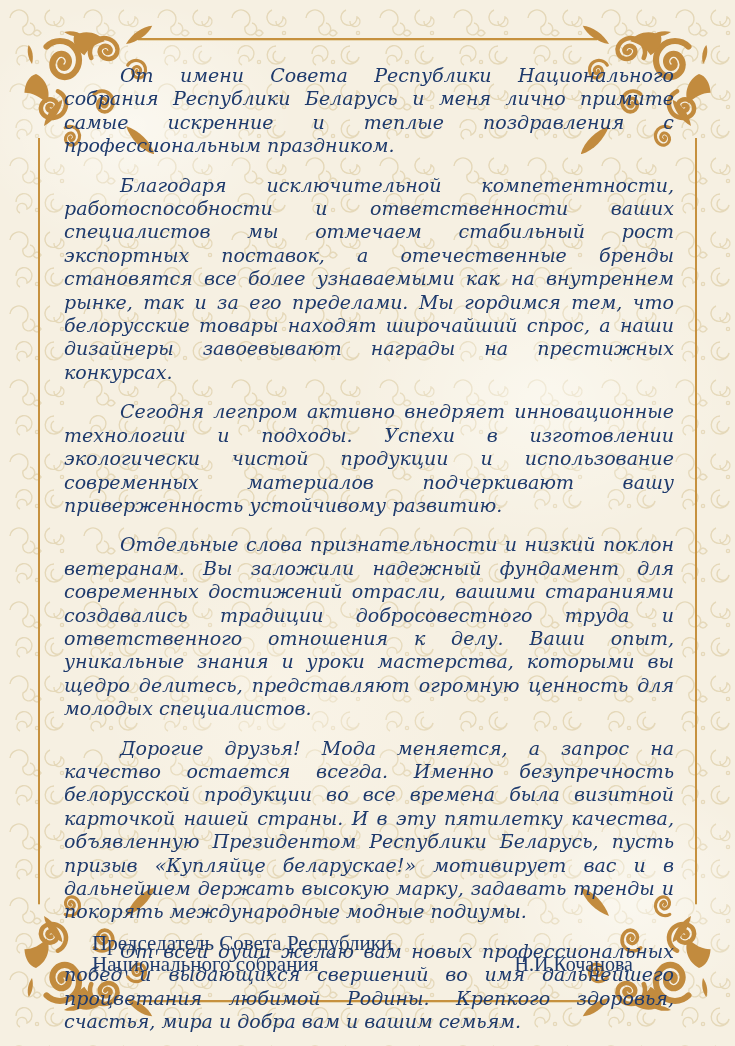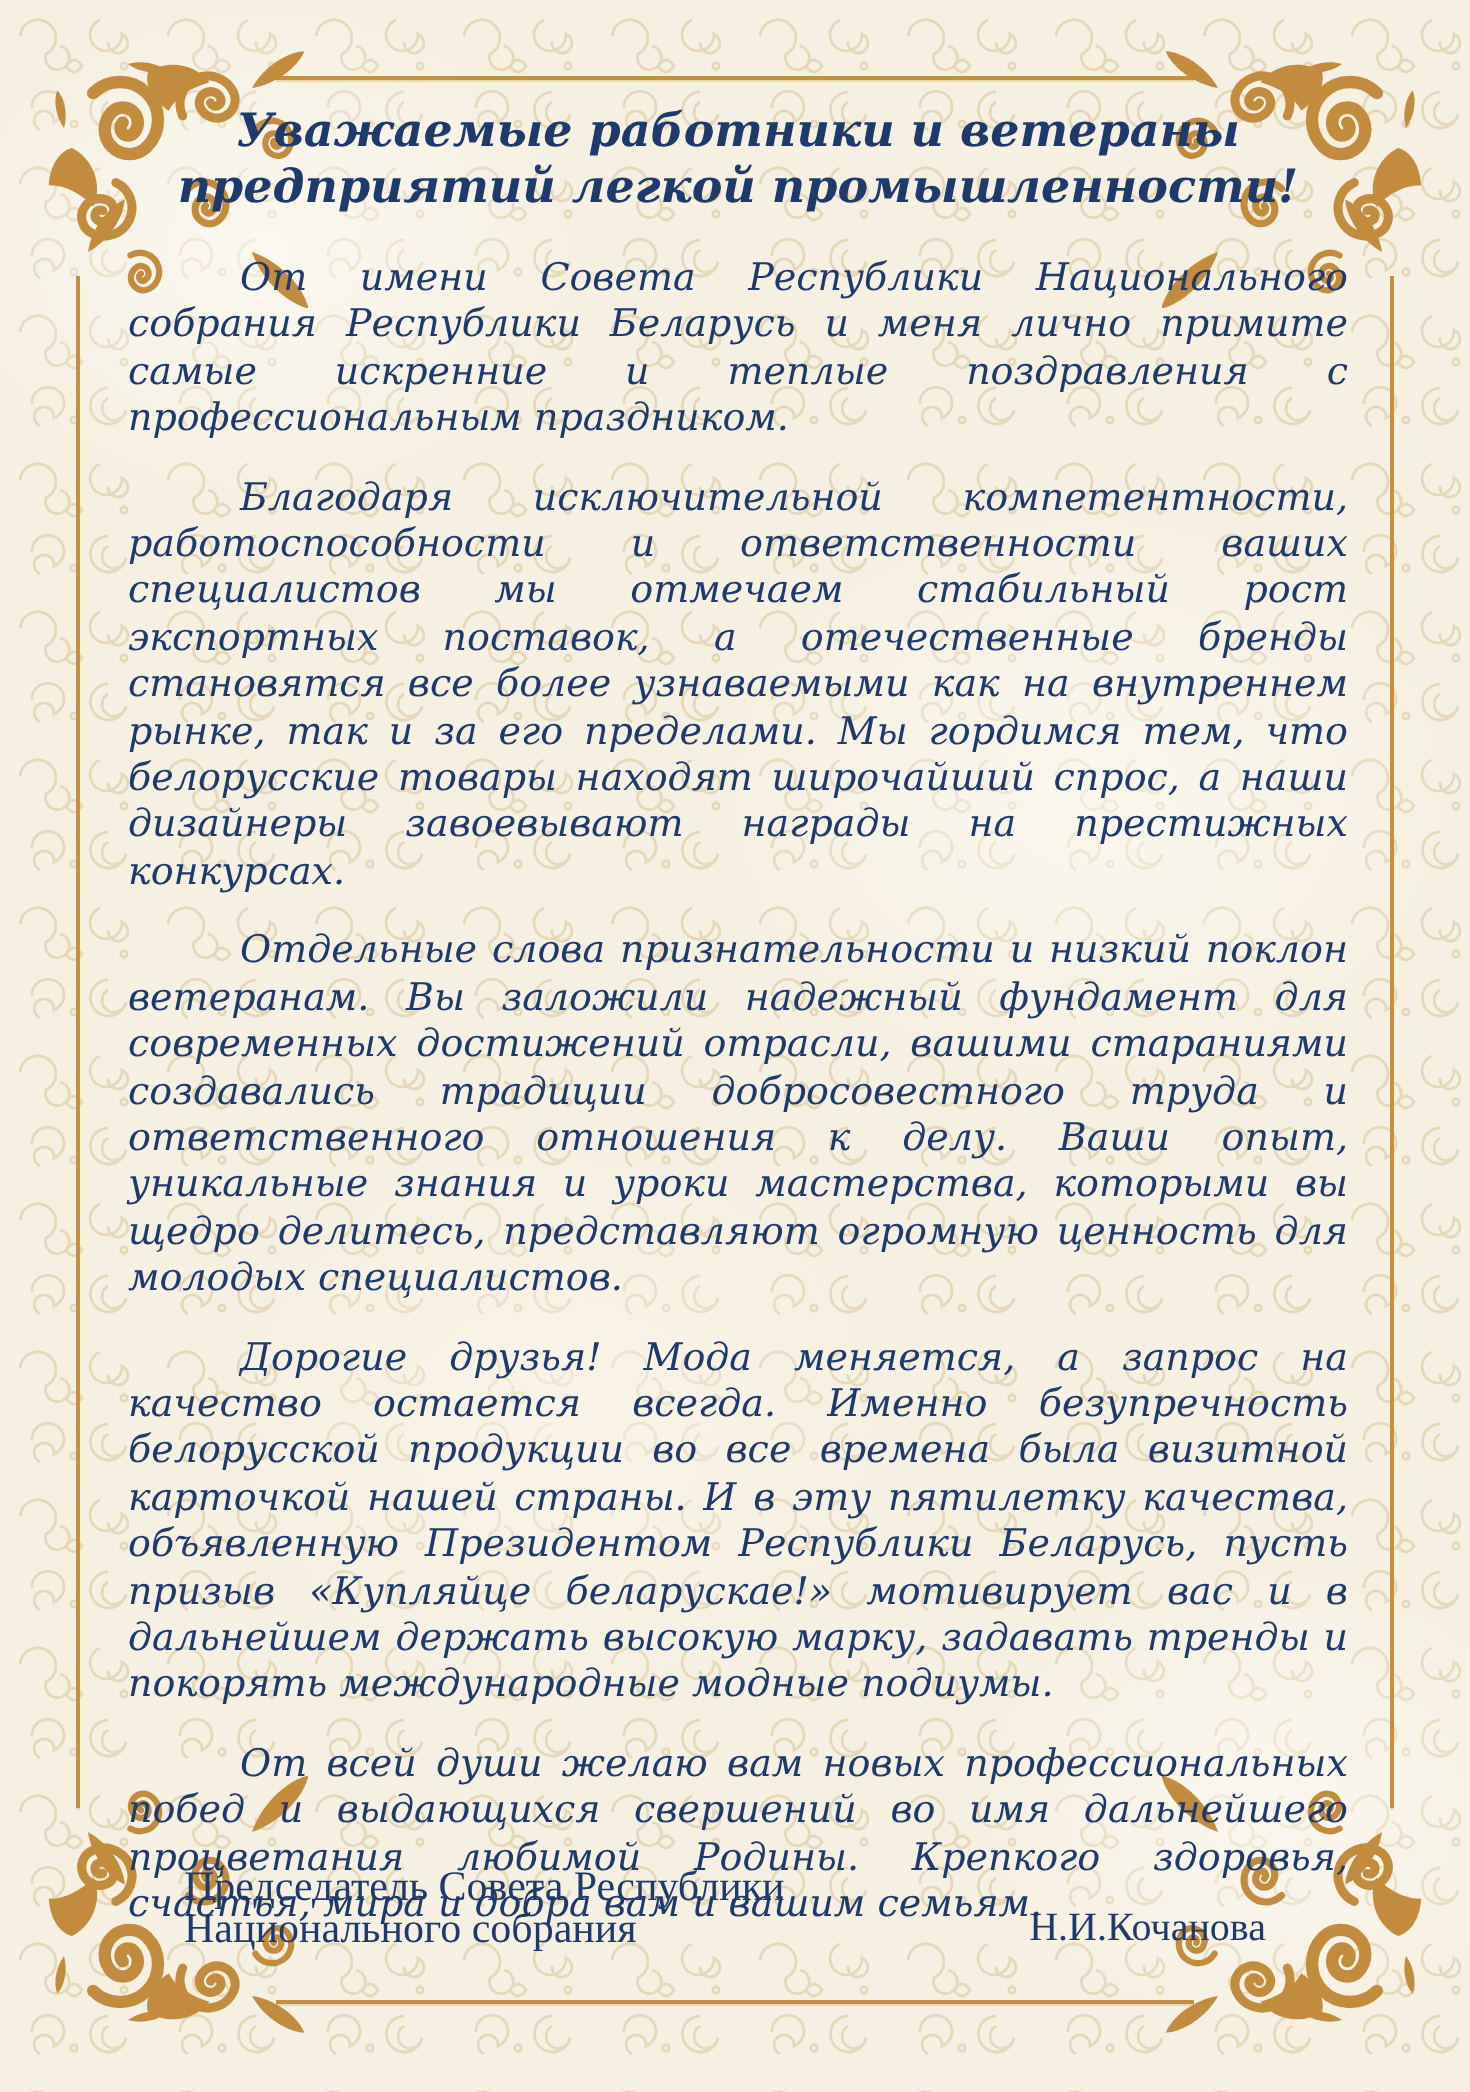--- a/index.html
+++ b/index.html
@@ -118,26 +118,23 @@
       <use href="#flourish"></use>
     </svg>
   <svg class="corner bl" aria-hidden="true">
       <use href="#flourish"></use>
     </svg>
   <svg class="corner br" aria-hidden="true">
       <use href="#flourish"></use>
     </svg>
 
   <div class="content">
-    <h1 class="title">
-      <span>Уважаемые работники и ветераны</span><br>
-      <span>предприятий легкой промышленности!</span>
-    </h1>
     <p class="para">От имени Совета Республики Национального собрания Республики Беларусь и меня лично примите самые искренние и теплые поздравления с профессиональным праздником.</p>
     <p class="para">Благодаря исключительной компетентности, работоспособности и ответственности ваших специалистов мы отмечаем стабильный рост экспортных поставок, а отечественные бренды становятся все более узнаваемыми как на внутреннем рынке, так и за его пределами. Мы гордимся тем, что белорусские товары находят широчайший спрос, а наши дизайнеры завоевывают награды на престижных конкурсах.</p>
+    <p class="para">Сегодня легпром активно внедряет инновационные технологии и подходы. Успехи в изготовлении экологически чистой продукции и использование современных материалов подчеркивают вашу приверженность устойчивому развитию.</p>
     <p class="para">Отдельные слова признательности и низкий поклон ветеранам. Вы заложили надежный фундамент для современных достижений отрасли, вашими стараниями создавались традиции добросовестного труда и ответственного отношения к делу. Ваши опыт, уникальные знания и уроки мастерства, которыми вы щедро делитесь, представляют огромную ценность для молодых специалистов.</p>
     <p class="para">Дорогие друзья! Мода меняется, а запрос на качество остается всегда. Именно безупречность белорусской продукции во все времена была визитной карточкой нашей страны. И в эту пятилетку качества, объявленную Президентом Республики Беларусь, пусть призыв «Купляйце беларускае!» мотивирует вас и в дальнейшем держать высокую марку, задавать тренды и покорять международные модные подиумы.</p>
     <p class="para">От всей души желаю вам новых профессиональных побед и выдающихся свершений во имя дальнейшего процветания любимой Родины. Крепкого здоровья, счастья, мира и добра вам и вашим семьям.</p>
   </div>
 
   <div class="signature">
     <div class="sig-left">
       <div>Председатель Совета Республики</div>
       <div>Национального собрания</div>
     </div>

